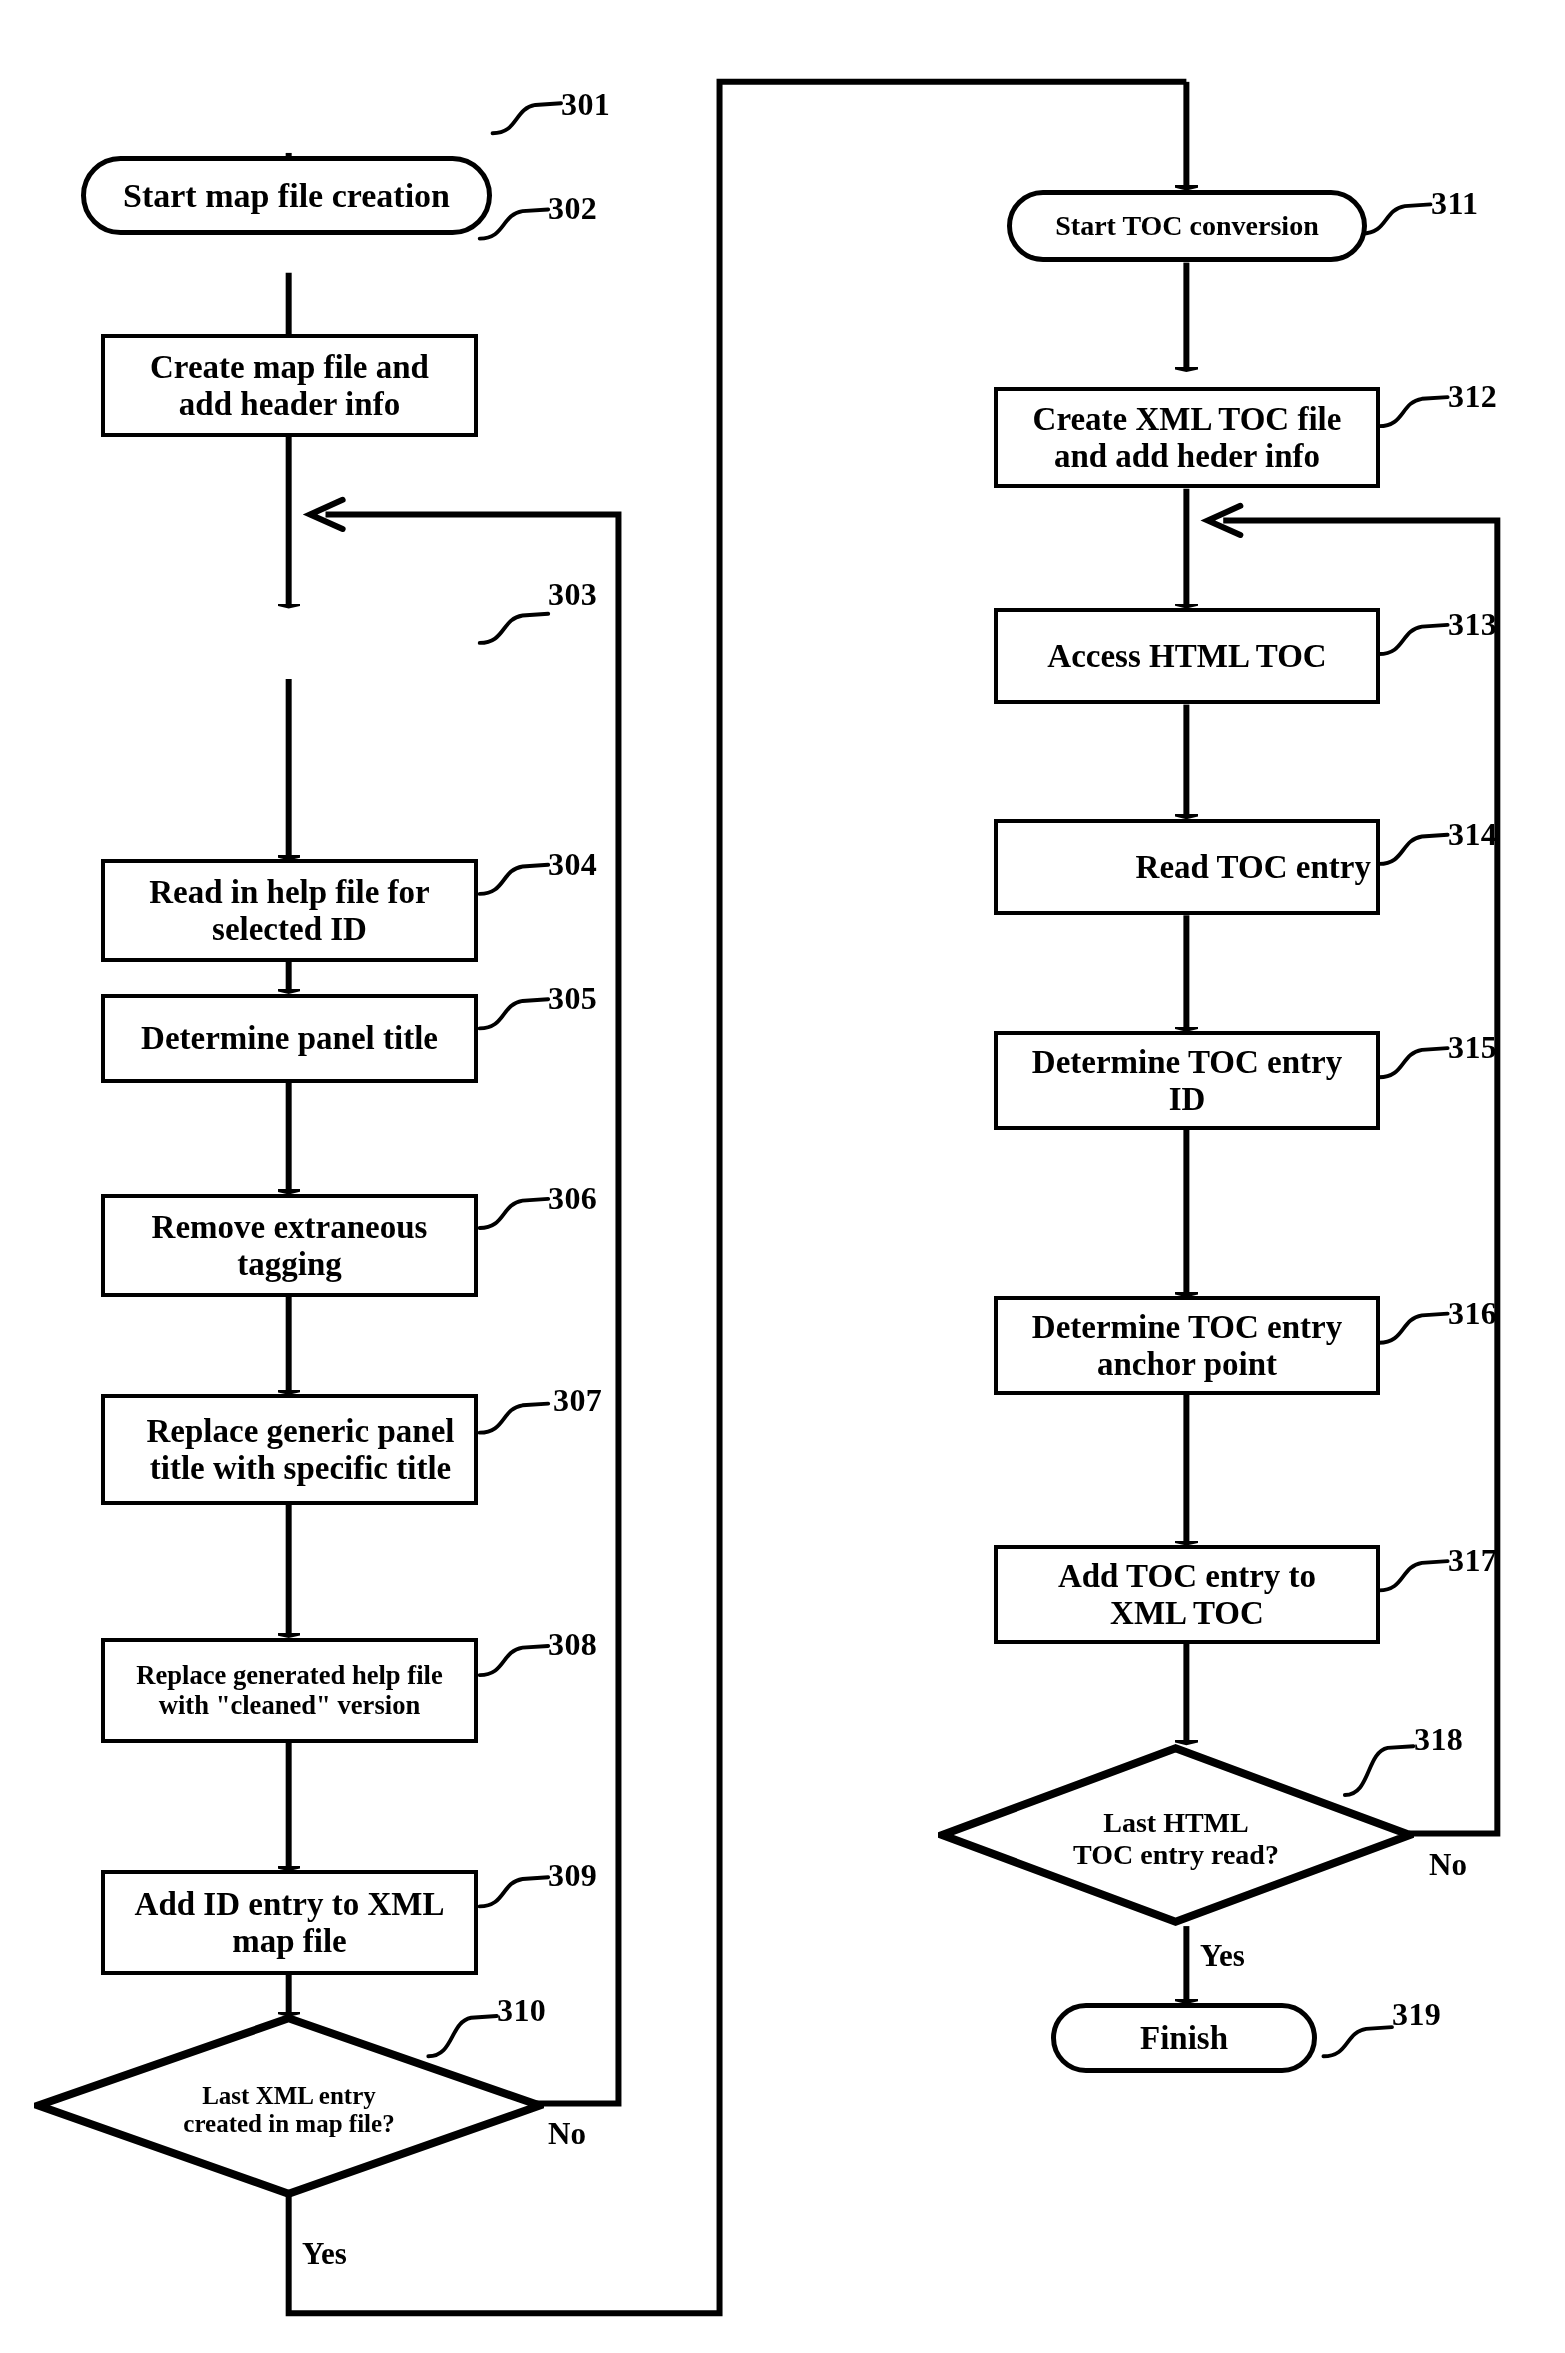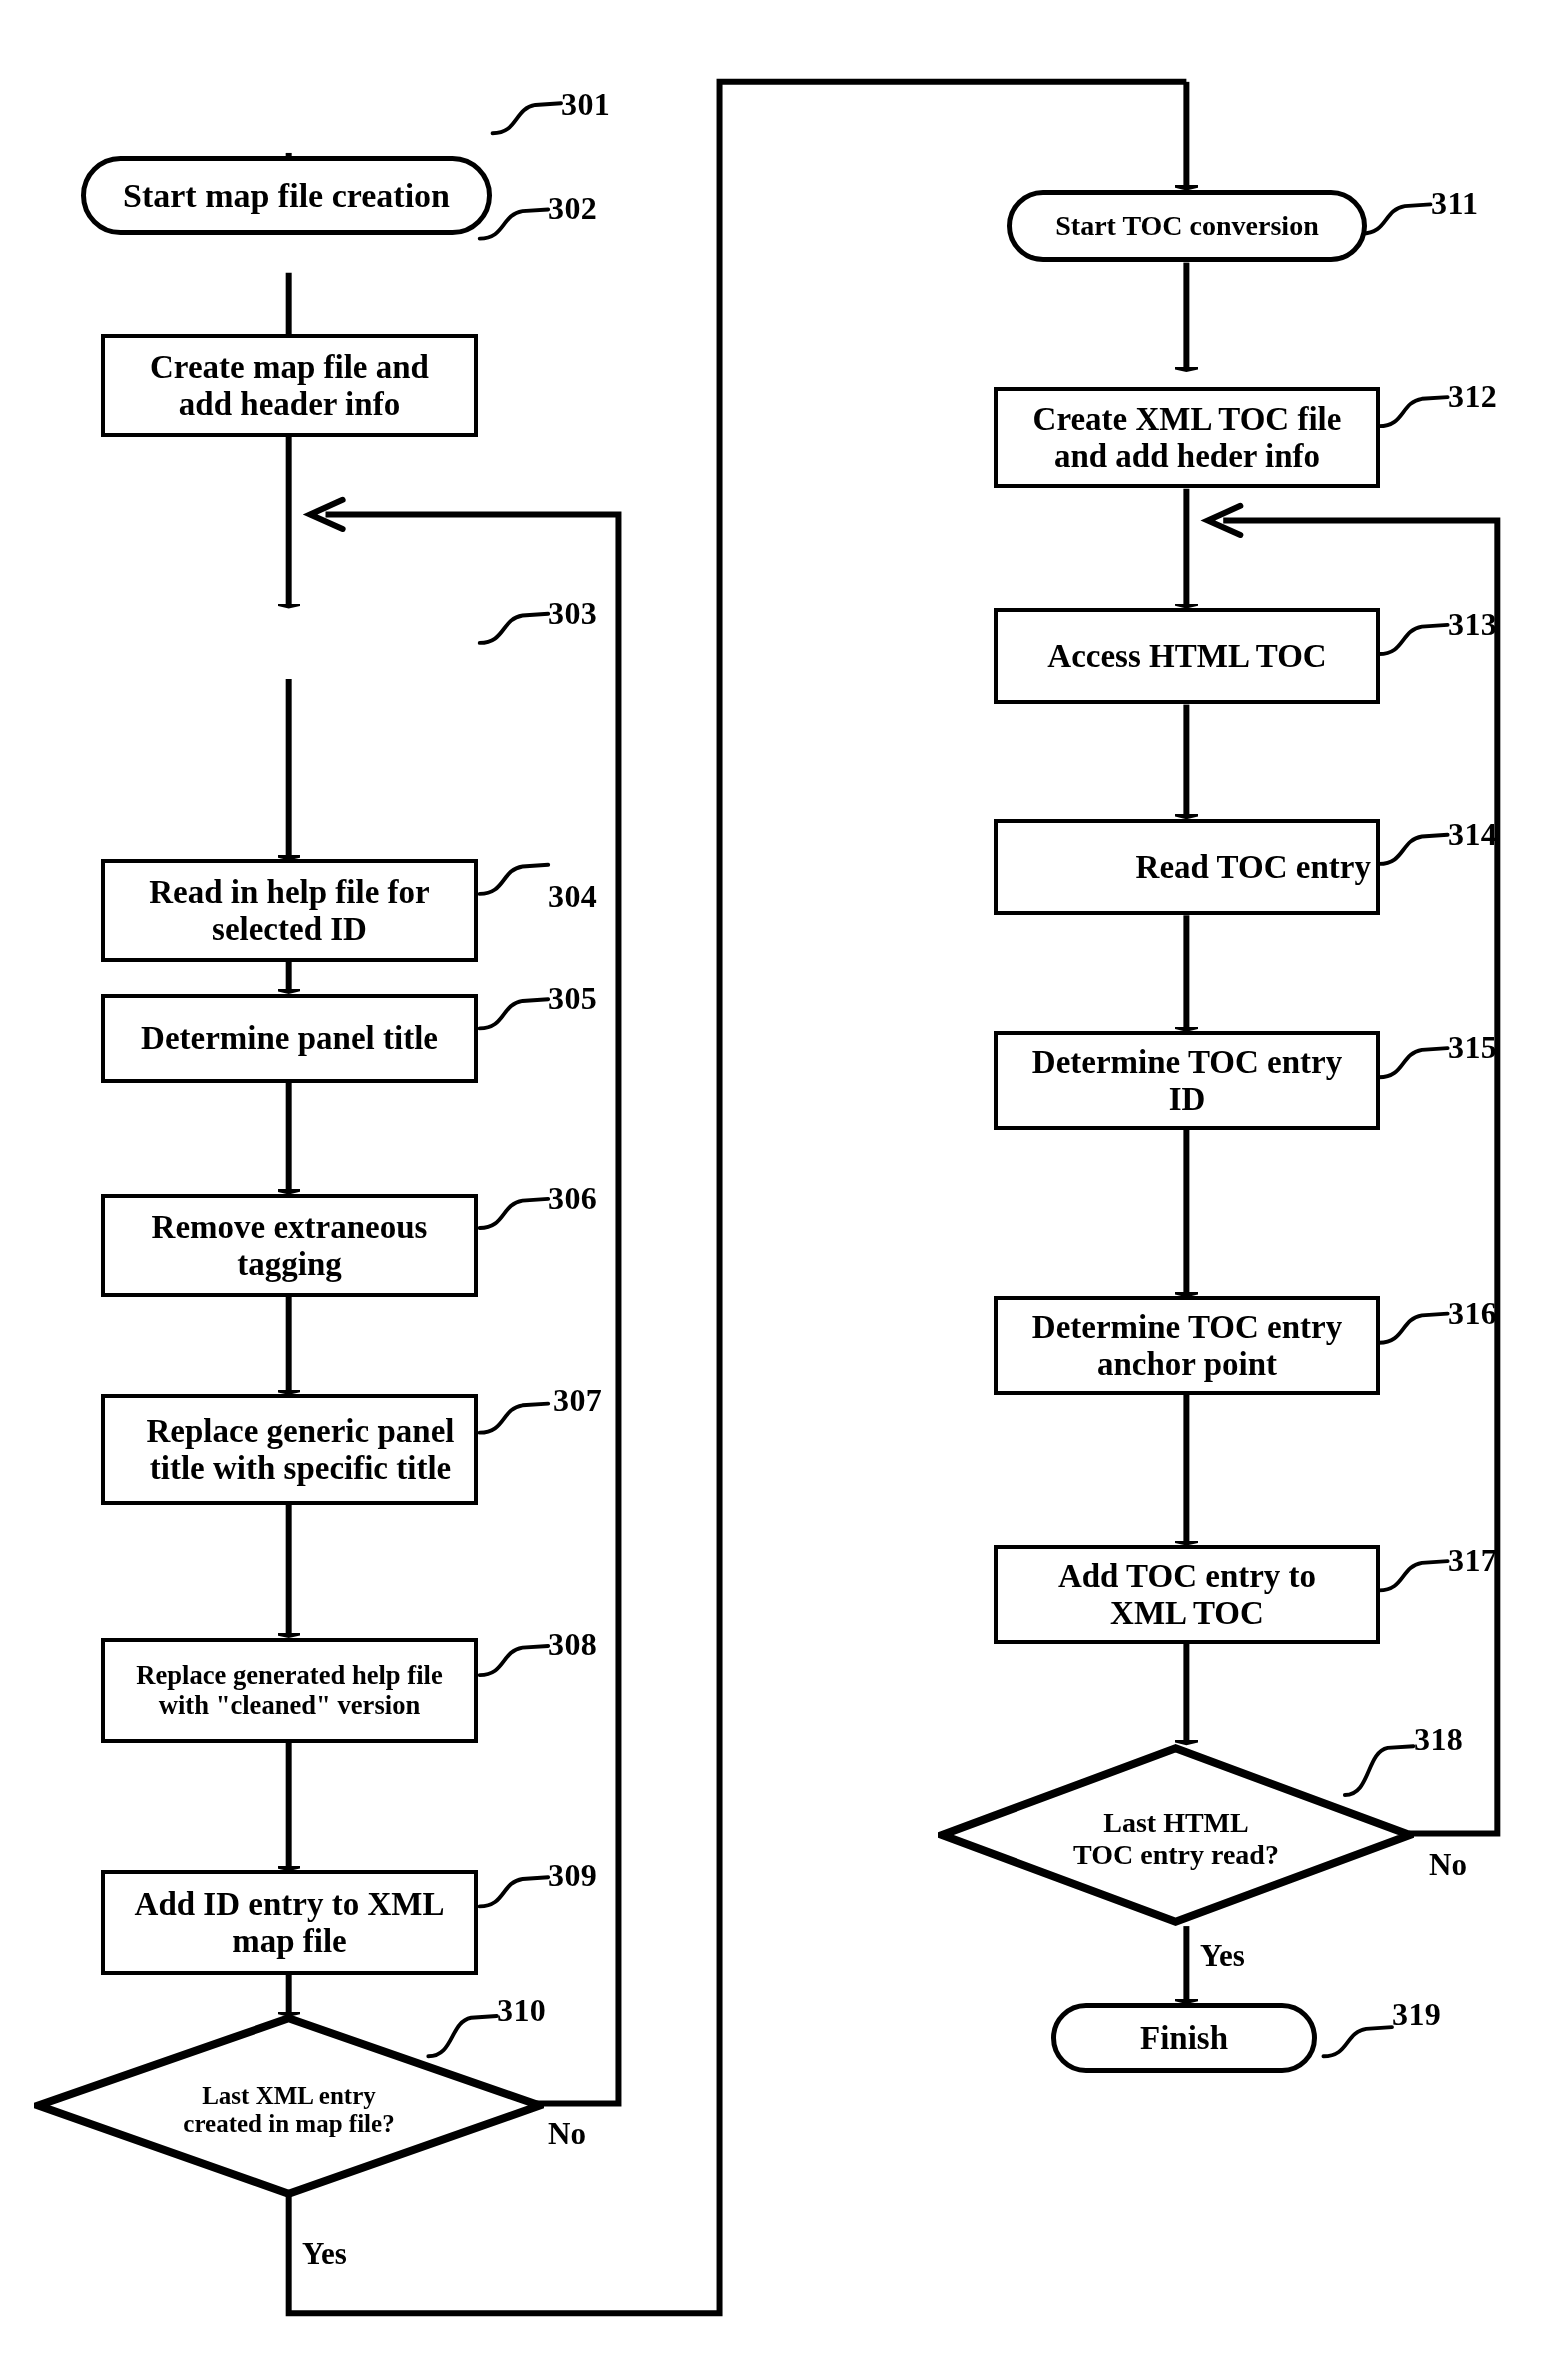--- a/index.html
+++ b/index.html
@@ -103,29 +103,29 @@
   <div class="ref" style="left:561px;top:86px;">301</div>
 
   <div class="node proc" style="left:101px;top:334px;width:377px;height:103px;">
     <span class="txt" style="font-size:33px;">
       <span>Create map file and</span><br>
       <span>add header info</span>
     </span>
   </div>
   <div class="ref" style="left:548px;top:190px;">302</div>
 
-  <div class="ref" style="left:548px;top:595px;font-family:Liberation Serif, serif;">303</div>
+  <div class="ref" style="left:548px;top:576px;font-family:Liberation Serif, serif;">303</div>
 
   <div class="node proc" style="left:101px;top:859px;width:377px;height:103px;">
     <span class="txt" style="font-size:33px;">
       <span>Read in help file for</span><br>
       <span>selected ID</span>
     </span>
   </div>
-  <div class="ref" style="left:548px;top:846px;margin-top:32px;">304</div>
+  <div class="ref" style="left:548px;top:846px;">304</div>
 
   <div class="node proc" style="left:101px;top:994px;width:377px;height:89px;">
     <span class="txt" style="font-size:33px;">Determine panel title</span>
   </div>
   <div class="ref" style="left:548px;top:980px;">305</div>
 
   <div class="node proc" style="left:101px;top:1194px;width:377px;height:103px;">
     <span class="txt" style="font-size:33px;">
       <span>Remove extraneous</span><br>
       <span>tagging</span>

